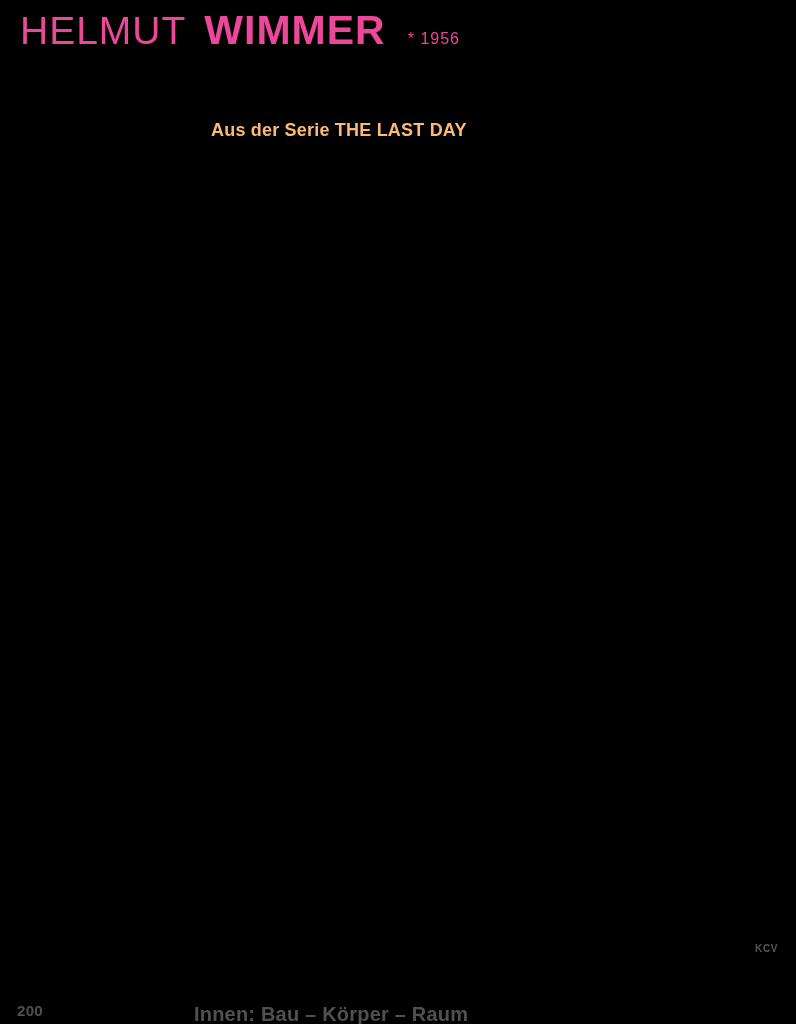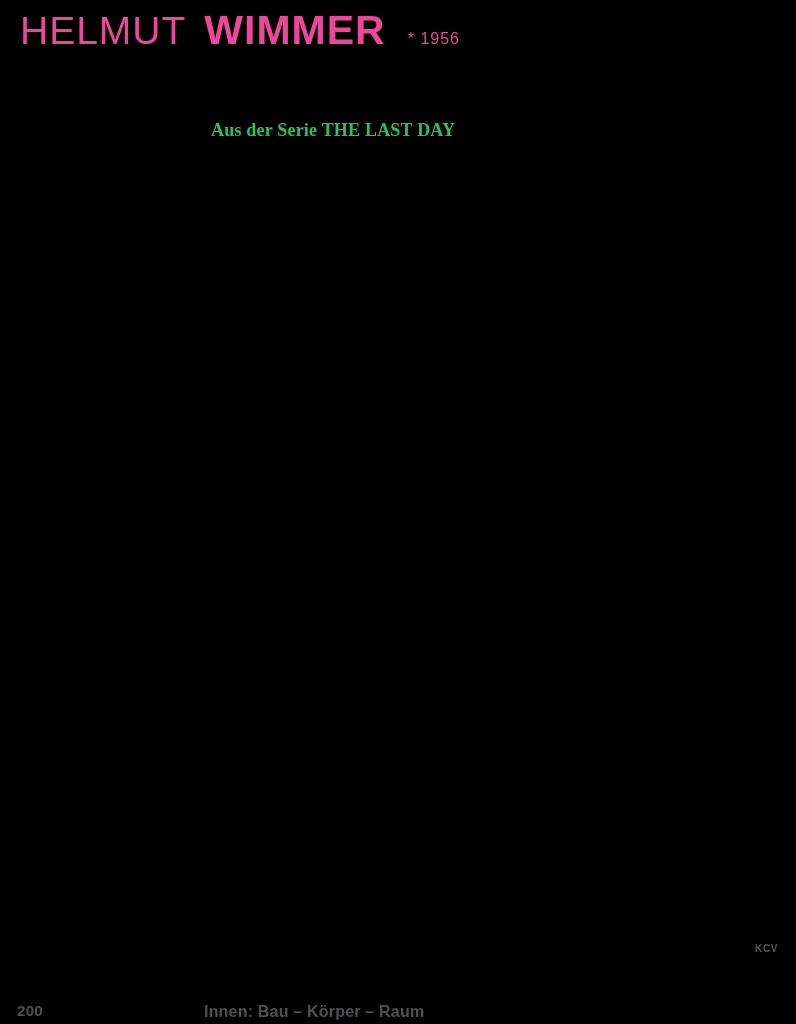--- a/index.html
+++ b/index.html
@@ -44,24 +44,23 @@
     margin-left: 22px;
     line-height: 1;
   }
   .series-caption {
     position: absolute;
     left: 211px;
     top: 121px;
     font-size: 18px;
     font-weight: 700;
     letter-spacing: 0.2px;
-    color: #22c55e;
+    color: #fdba74;
     line-height: 1;
     white-space: nowrap;
-    font-family: Liberation Serif, serif;
   }
   .artwork-area {
     position: absolute;
     left: 0;
     top: 0;
     width: 796px;
     height: 1024px;
     background: #000000;
     z-index: 0;
   }
@@ -86,23 +85,23 @@
   }
   .page-number {
     position: absolute;
     left: 17px;
     top: 0;
     font-size: 15px;
     letter-spacing: 0.3px;
   }
   .section-title {
     position: absolute;
-    left: 204px;
+    left: 194px;
     top: 0;
-    font-size: 16px;
+    font-size: 20px;
     letter-spacing: 0.2px;
     white-space: nowrap;
   }
 </style>
 </head>
 <body>
 
 <div class="page">
 
   <div class="artwork-area"></div>

